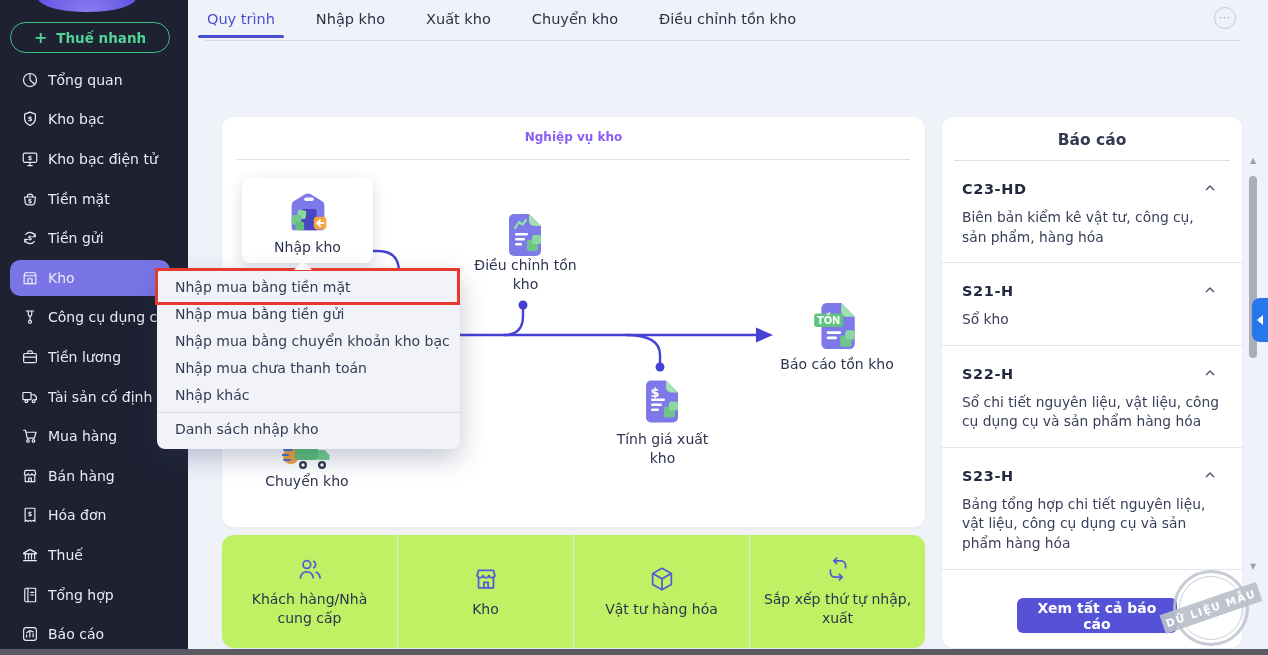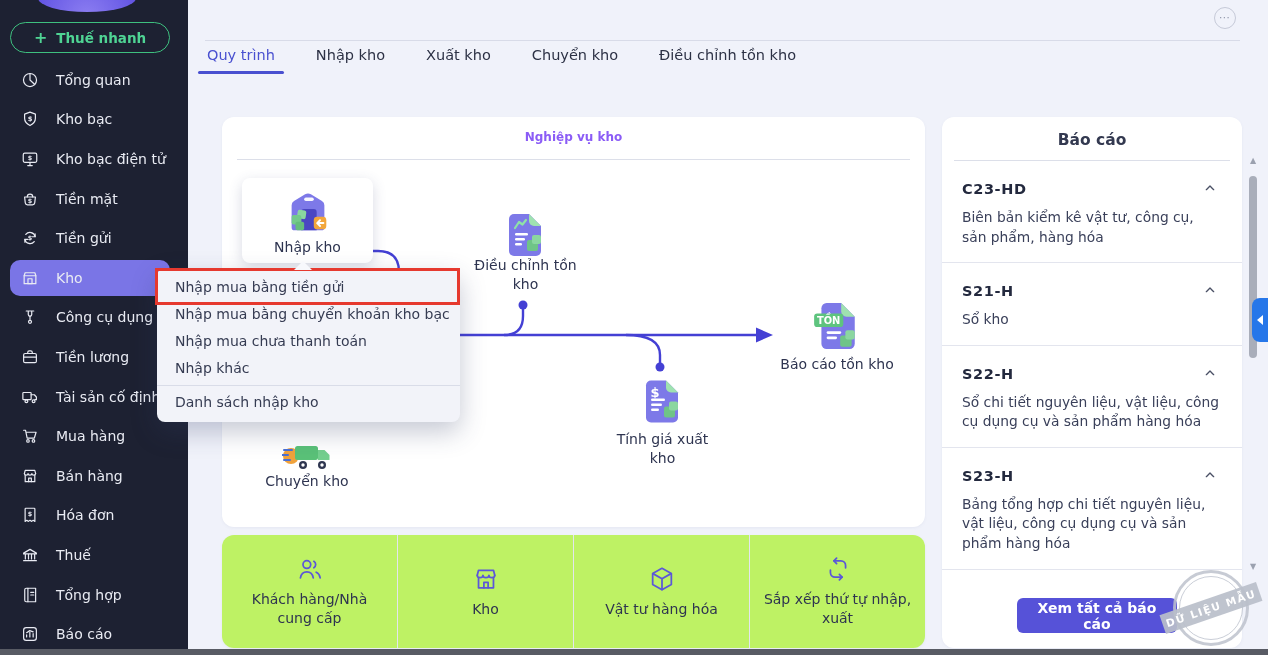--- a/index.html
+++ b/index.html
@@ -8,30 +8,30 @@
   
   .sidebar{position:absolute;left:0;top:0;width:188px;height:649px;background:#1d2132;z-index:20;}
   .logo{position:absolute;top:-16px;left:38px;width:98px;height:28px;border-radius:50%;
         background:radial-gradient(circle at 50% 120%,#8d7ff2,#5b4de0);}
   .quick-add{position:absolute;top:22px;left:10px;width:160px;height:31px;border-radius:16px;
         border:1.5px solid #3ec07f;background:transparent;color:#4fd494;font-weight:bold;
         font-size:13.5px;display:flex;align-items:center;justify-content:center;gap:9px;cursor:pointer;
         font-family:inherit;}
   .quick-add .plus{font-size:16px;font-weight:bold;line-height:1;}
   .side-nav{position:absolute;top:60px;left:0;right:0;}
-  .side-item{height:39.6px;display:flex;align-items:center;gap:17px;padding:0 8px 0 21px;
+  .side-item{height:39.6px;display:flex;align-items:center;gap:9px;padding:0 8px 0 21px;
         font-size:14px;font-weight:500;color:#e9ebf3;box-sizing:border-box;cursor:pointer;}
   .side-item.active{background:#7a75e6;border-radius:10px;margin:2px 18px 2px 10px;height:35.6px;
         padding-left:11px;}
   .side-icon{width:18px;height:18px;flex:0 0 18px;display:inline-flex;}
   .side-icon svg{width:18px;height:18px;}
   
   .tabbar{position:absolute;left:205px;top:0;width:1035px;height:40px;border-bottom:1px solid #d8dbe8;z-index:6;}
   .tab{display:inline-block;margin-right:37px;padding:11px 2px 9px;font-size:14.5px;color:#2c3145;
-        position:relative;cursor:pointer;margin-top:36px;}
+        position:relative;cursor:pointer;}
   .tab.active{color:#4950d0;}
   .tab.active::after{content:"";position:absolute;left:-7px;right:-7px;bottom:-2px;height:3px;
         background:#4950d0;border-radius:2px;}
   .more-btn{position:absolute;right:32px;top:7px;width:20px;height:20px;border:1.2px solid #c6cad8;
         border-radius:50%;color:#9298ab;font-size:11px;line-height:19px;text-align:center;
         letter-spacing:1px;cursor:pointer;z-index:6;}
   
   .flow-card{position:absolute;left:222px;top:117px;width:703px;height:410px;background:#fff;
         border-radius:12px;z-index:5;box-shadow:0 1px 3px rgba(100,110,150,.08);}
   .flow-title{position:absolute;top:13px;left:0;right:0;text-align:center;font-size:12px;
@@ -335,20 +335,21 @@
       <circle cx="21" cy="21" r="4" fill="#2f3650"></circle>
         <circle cx="21" cy="21" r="1.7" fill="#ffffff"></circle>
       <circle cx="40" cy="21" r="4" fill="#2f3650"></circle>
         <circle cx="40" cy="21" r="1.7" fill="#ffffff"></circle>
     </svg>
     <div class="flow-node-label" style="left:35px;top:355px;width:100px">Chuyển kho</div>
   </section>
 
   <div class="dd-caret"></div>
   <div class="dropdown" id="dropdown-items">
+      <div class="dd-item">Nhập mua bằng tiền mặt</div>
       <div class="dd-item">Nhập mua bằng tiền gửi</div>
       <div class="dd-item">Nhập mua bằng chuyển khoản kho bạc</div>
       <div class="dd-item">Nhập mua chưa thanh toán</div>
       <div class="dd-item">Nhập khác</div>
       <div class="dd-divider"></div>
       <div class="dd-item">Danh sách nhập kho</div>
     </div>
   <div class="red-box"></div>
 
   <section class="bottom-card" id="bottom-items">

